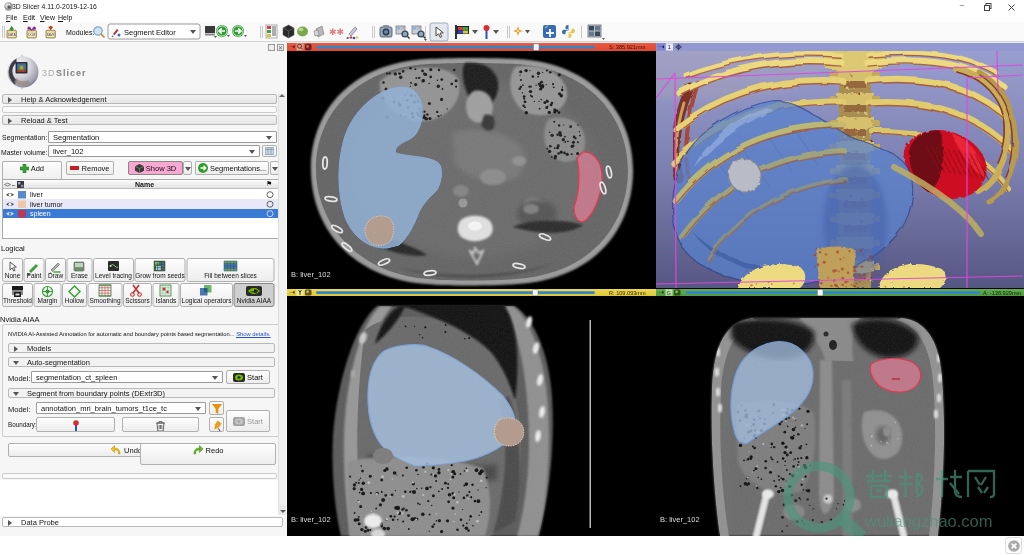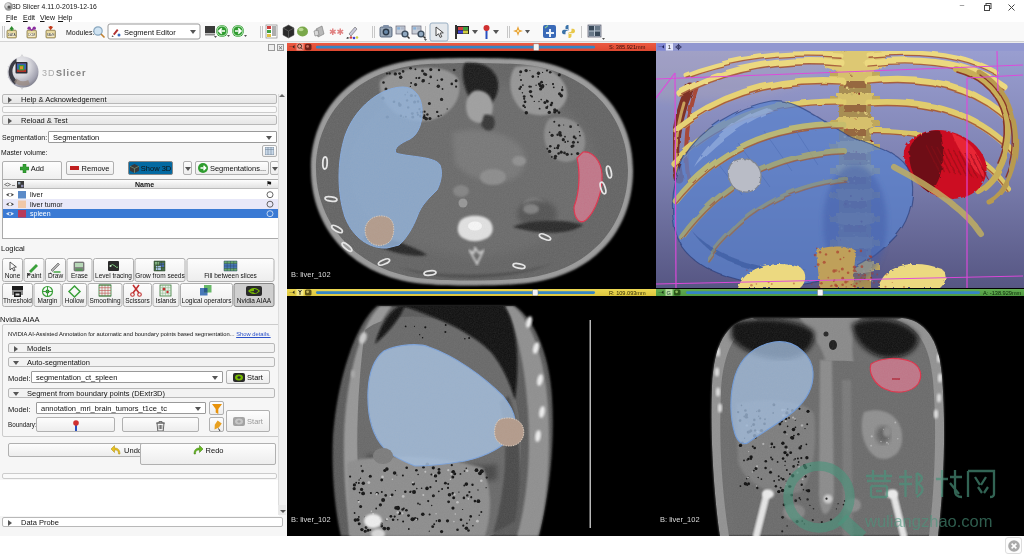--- a/index.html
+++ b/index.html
@@ -232,32 +232,33 @@
  <text x="40" y="23.5" font-size="9" fill="#ababab" font-family="Liberation Sans" letter-spacing="1">3D</text>
       <text x="54" y="23.5" font-size="9" fill="#808080" font-family="Liberation Sans" font-weight="bold" letter-spacing="1">Slicer</text>
 </svg>
 
 <div class="cbox" style="top:94px;">Help &amp; Acknowledgement<div class="arrowR"></div></div>
 <div class="abs" style="left:2px;top:106px;width:275px;height:7px;background:#fafafa;border:1px solid #ccc;border-radius:2px;"></div>
 <div class="cbox" style="top:115px;">Reload &amp; Test<div class="arrowR"></div></div>
 <div class="lbl" style="left:2px;top:134px;font-size:7px;">Segmentation:</div>
 <div class="combo" style="left:48px;top:131px;width:229px;">Segmentation</div>
 <div class="lbl" style="left:1px;top:148.5px;font-size:6.8px;">Master volume:</div>
+<div class="combo" style="left:48px;top:145px;width:212px;">liver_102</div>
 <div class="btn" style="left:262px;top:145px;width:15px;height:12px;"><svg width="9" height="8" style="margin-top:1px">
         <rect x="0" y="0" width="9" height="8" fill="#c8d8e8" stroke="#789" stroke-width="0.8"></rect>
         <path d="M0 2.5 h9 M3 0 v8 M6 0 v8" stroke="#789" stroke-width="0.6"></path>
       </svg></div>
 
 <div class="btn" style="left:2px;top:161px;width:60px;height:22px;line-height:13px;"><svg width="9" height="9" style="vertical-align:-1.5px">
         <path d="M3 0 h3 v3 h3 v3 h-3 v3 h-3 v-3 h-3 v-3 h3 z" fill="#35a035" stroke="#1a7a1a" stroke-width="0.5"></path>
       </svg> Add</div>
 <div class="btn" style="left:66px;top:161px;width:48px;height:14px;line-height:13px;"><svg width="9" height="4" style="vertical-align:1.5px">
         <rect width="9" height="4" fill="#c02020"></rect>
       </svg> Remove</div>
-<div class="btn" style="left:128px;top:161px;width:45px;height:14px;line-height:13px;background:#0369a1;border-color:#888;"><svg width="9" height="9" style="vertical-align:-1.5px">
+<div class="btn" style="left:128px;top:161px;width:55px;height:14px;line-height:13px;background:#f9a8d4;border-color:#888;"><svg width="9" height="9" style="vertical-align:-1.5px">
         <path d="M4.5 0 L9 2.3 L9 6.7 L4.5 9 L0 6.7 L0 2.3 Z" fill="#3a3a3a"></path>
         <path d="M0 2.3 L4.5 4.5 L9 2.3 M4.5 4.5 L4.5 9" stroke="#7a9a7a" stroke-width="0.7" fill="none"></path>
       </svg> Show 3D</div>
 <div class="btn" style="left:183px;top:161px;width:9px;height:14px;">
       <div style="margin:5px auto 0;width:0;height:0;border-top:4px solid #555;border-left:3px solid transparent;border-right:3px solid transparent;"></div>
     </div>
 <div class="btn" style="left:195px;top:161px;width:74px;height:14px;line-height:13px;"><svg width="10" height="10" style="vertical-align:-2px">
         <circle cx="5" cy="5" r="5" fill="#2f9c2f"></circle>
         <path d="M2.5 5 l5 0 m-2 -2.2 l2.2 2.2 -2.2 2.2" stroke="#fff" stroke-width="1.4" fill="none"></path>
       </svg> Segmentations...</div>

